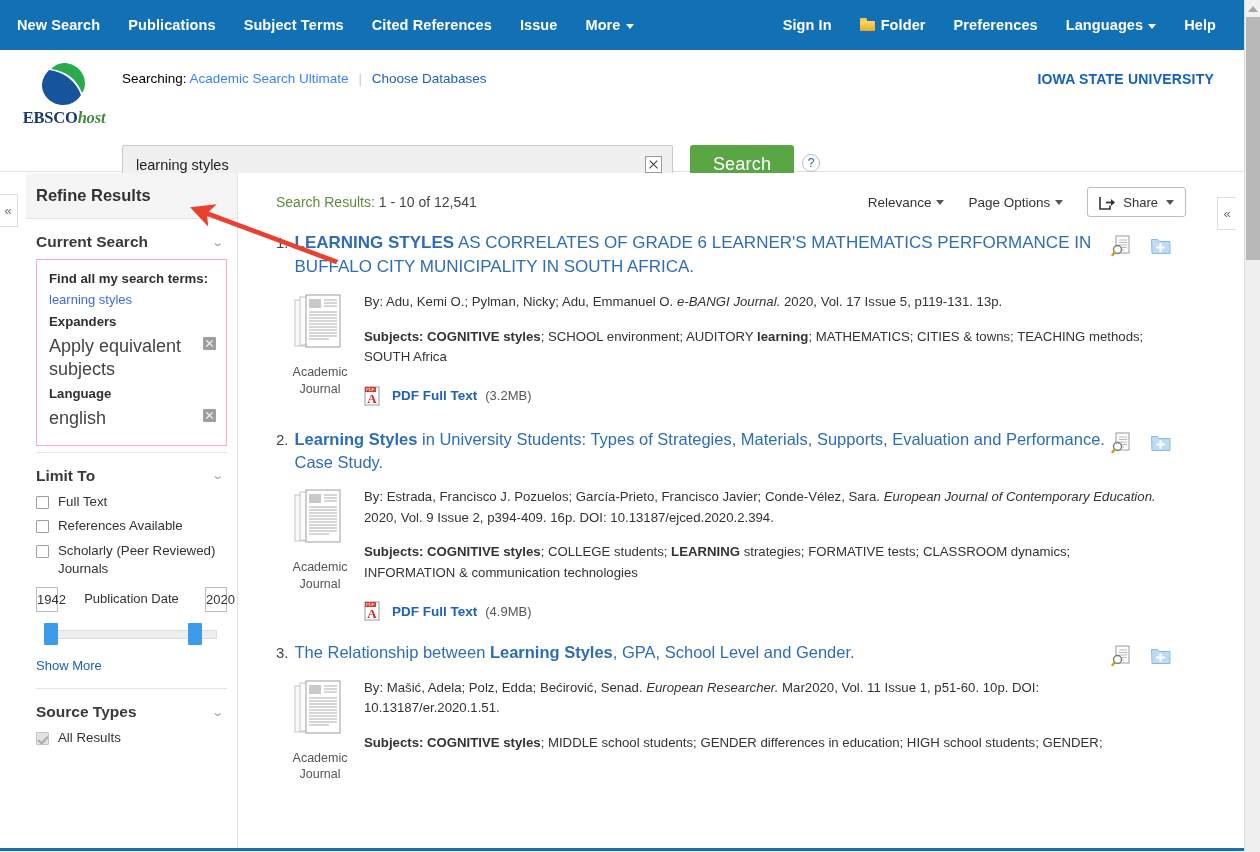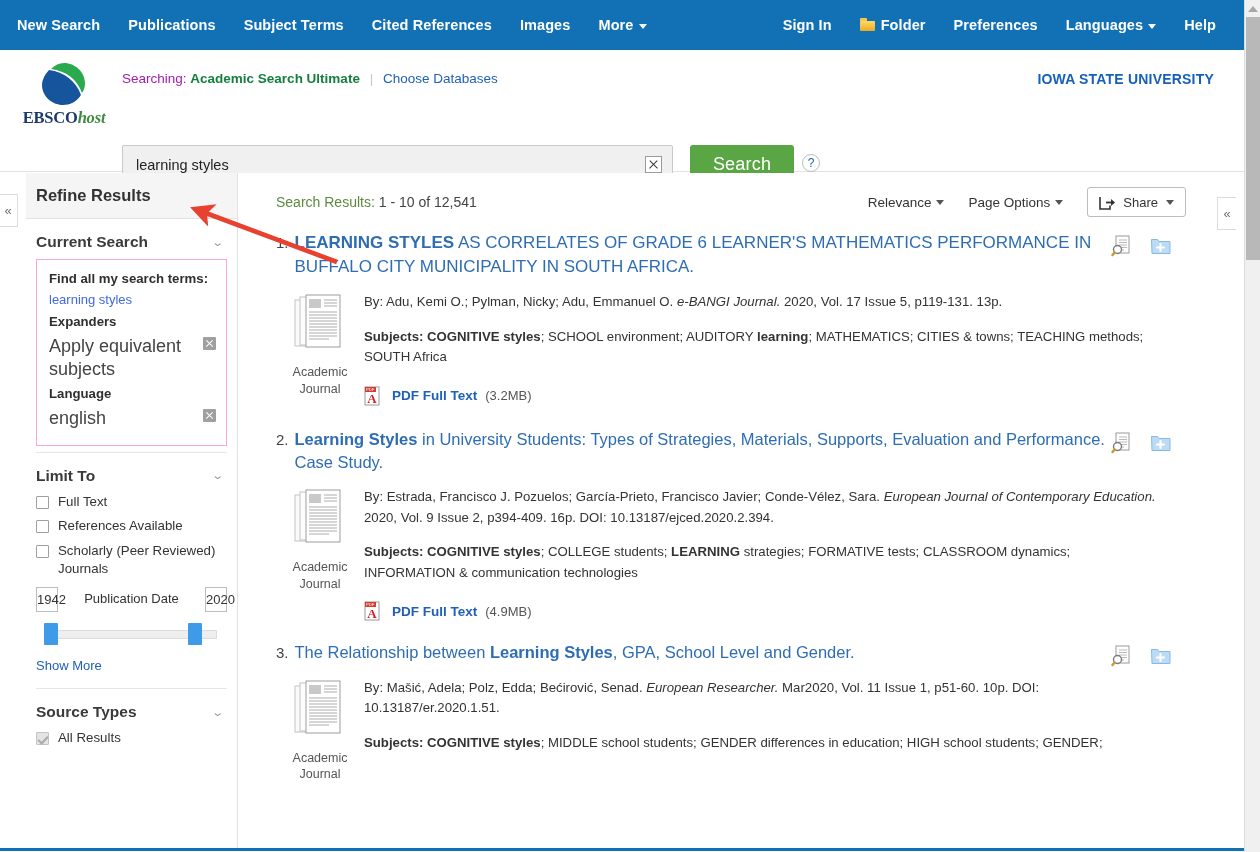--- a/index.html
+++ b/index.html
@@ -69,22 +69,22 @@
     background: #ffffff; border-bottom: 1px solid #e2e2e2;
   }
   #logo { position: absolute; left: 18px; top: 11px; width: 92px; text-align: center; cursor:pointer; }
   #logo .mark { width: 46px; height: 46px; margin: 0 auto; position: relative; }
   #logo .mark svg { display: block; }
   #logo .word { font-family: "Liberation Serif", serif; font-size: 16.5px; margin-top: 1px; white-space: nowrap; }
   #logo .word .b { color: #1b3a6b; font-weight: bold; letter-spacing: -0.2px; }
   #logo .word .h { color: #3f8a3f; font-style: italic; font-weight: bold; letter-spacing: -0.2px; }
 
   #searching-line { position: absolute; left: 122px; top: 21px; font-size: 13.5px; color: #333; white-space: nowrap; }
-  #searching-line .lbl { color: #a21caf; }
-  #searching-line .db { color: #15803d; font-weight: bold; }
+  #searching-line .lbl { color: #000000; }
+  #searching-line .db { color: #3b82f6; font-weight: normal; }
   #searching-line .pipe { color: #c8c8c8; margin: 0 6px; }
   #searching-line .choose { color: #2061b5; text-decoration: none; cursor: pointer; }
 
   #inst-name {
     position: absolute; right: 30px; top: 21px;
     color: #1560bd; font-size: 14px; font-weight: bold; letter-spacing: 0.2px; white-space: nowrap;
   }
   #searchbox {
     position: absolute; left: 122px; top: 95px; width: 551px; height: 39px;
     background: #f0f0f0; border: 1px solid #c9c9c9; border-radius: 2px;
@@ -278,21 +278,21 @@
 <body>
 
 <div id="page">
 
   <div id="topnav">
     <div class="nav-left">
       <a class="navitem first">New Search</a>
       <a class="navitem">Publications</a>
       <a class="navitem">Subject Terms</a>
       <a class="navitem">Cited References</a>
-      <a class="navitem">Images</a>
+      <a class="navitem">Issue</a>
       <a class="navitem"><span>More</span><span class="caret-down"></span></a>
     </div>
     <div class="nav-right">
       <a class="navitem">Sign In</a>
       <a class="navitem"><span class="folder-glyph"><i></i></span><span>Folder</span></a>
       <a class="navitem">Preferences</a>
       <a class="navitem"><span>Languages</span><span class="caret-down"></span></a>
       <a class="navitem">Help</a>
     </div>
   </div>

